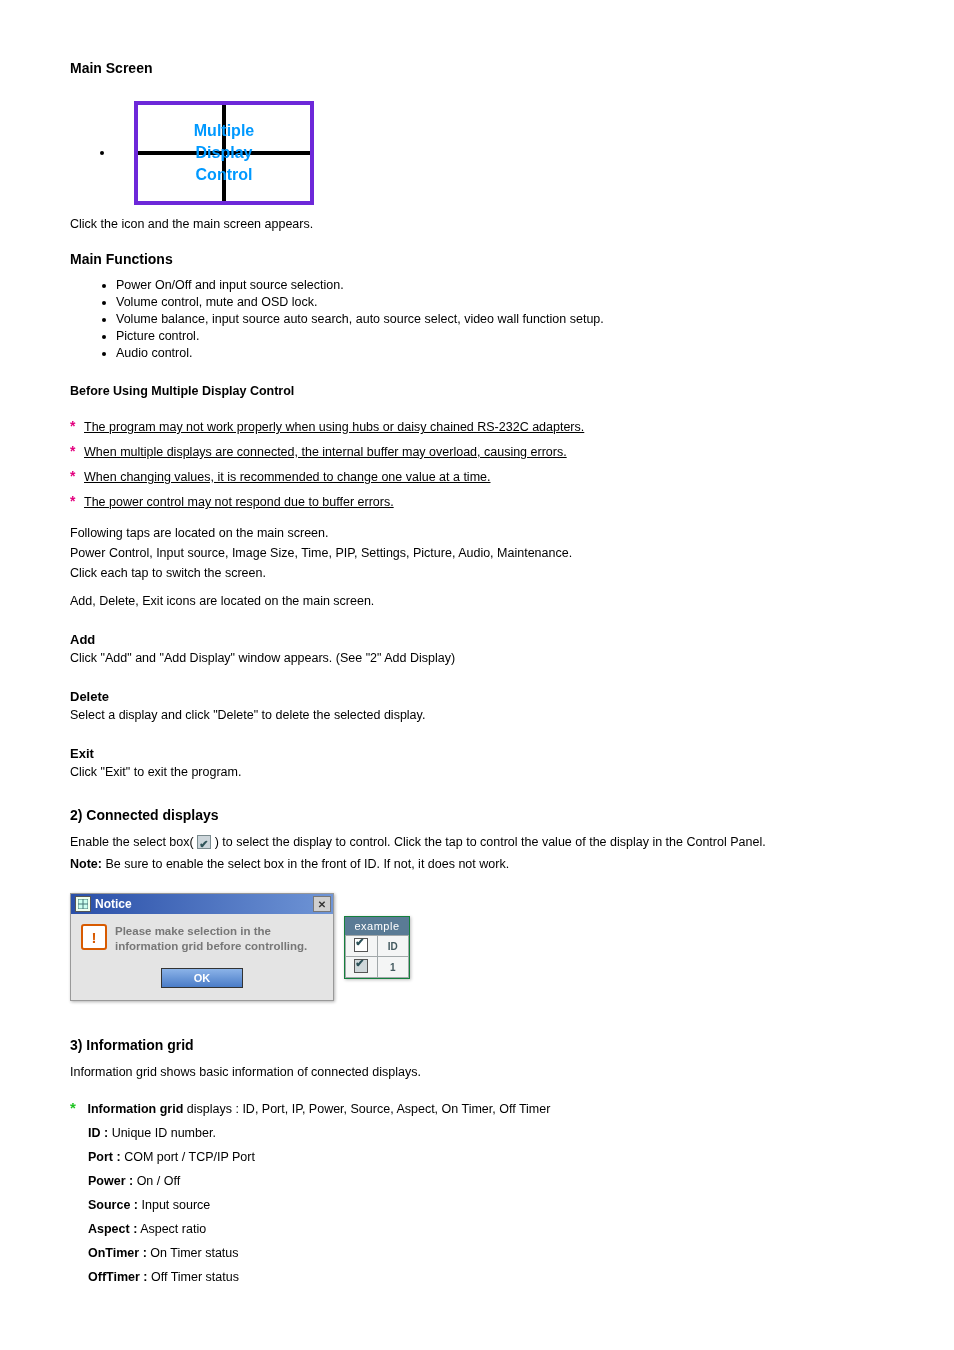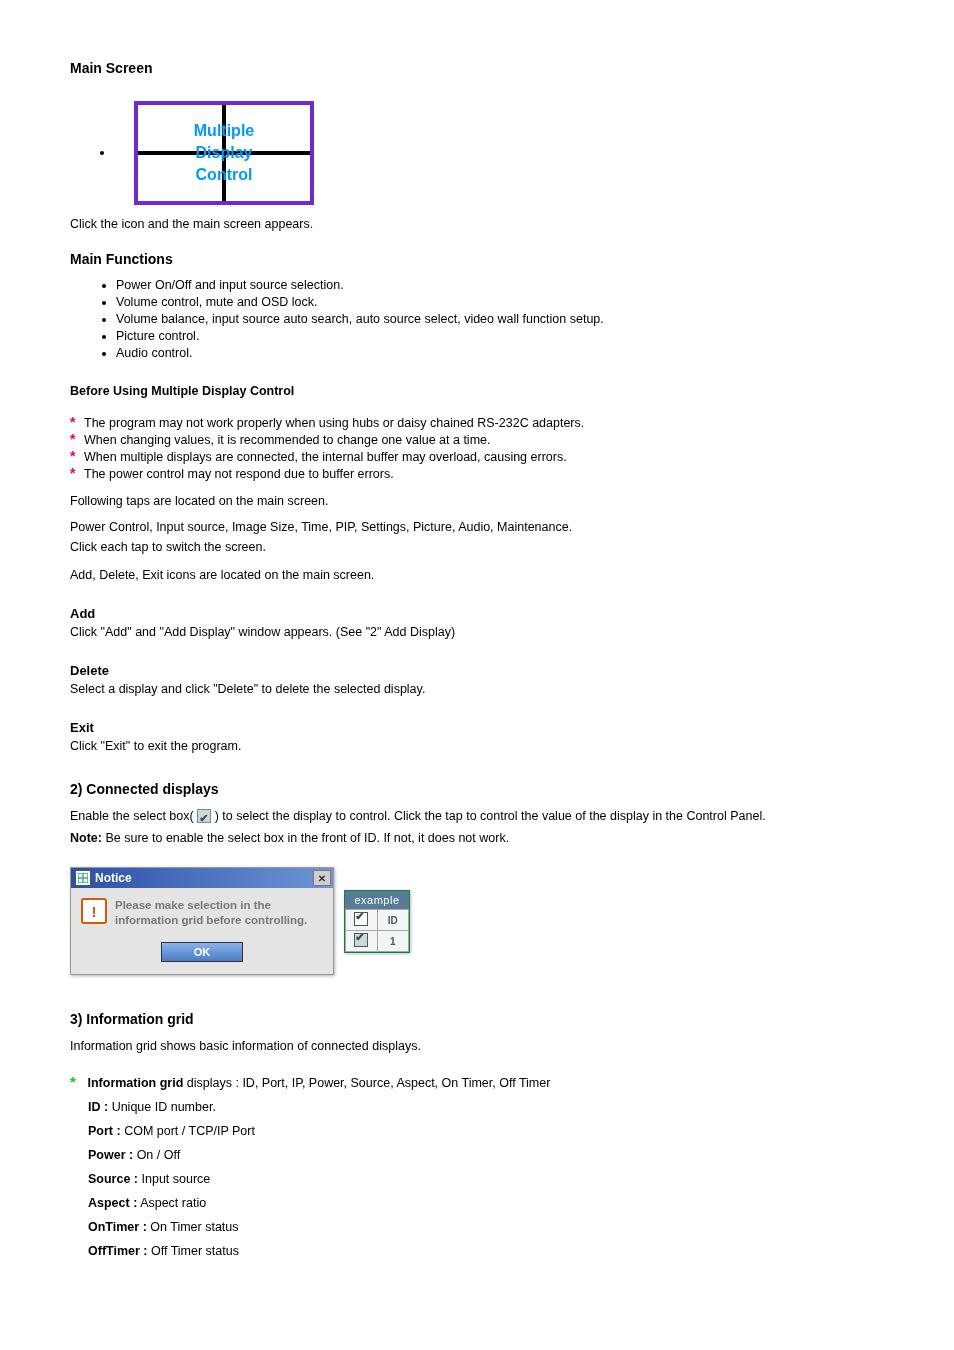--- a/index.html
+++ b/index.html
@@ -70,21 +70,22 @@
   ul.func-list {
     list-style: disc;
     padding-left: 46px;
     margin: 10px 0 0 0;
     font-size: 12.5px;
     line-height: 17px;
   }
   .caution-list {
     margin-top: 14px;
     font-size: 12.5px;
-    line-height: 16px;
+    line-height: 24px;
+    text-decoration: underline;
   }
   .c-star { color: #e3007f; font-size: 14px; font-weight: bold; display:inline-block; width: 14px; }
   .heading2 {
     font-weight: bold;
     font-size: 14px;
     margin-top: 26px;
   }
   .para {
     font-size: 12.5px;
     line-height: 18px;
@@ -226,27 +227,27 @@
     <li>Power On/Off and input source selection.</li>
     <li>Volume control, mute and OSD lock.</li>
     <li>Volume balance, input source auto search, auto source select, video wall function setup.</li>
     <li>Picture control.</li>
     <li>Audio control.</li>
   </ul>
 
   <div class="para bold" style="margin-top:20px;">Before Using Multiple Display Control</div>
   <div class="caution-list">
     <div><span class="c-star">*</span><span>The program may not work properly when using hubs or daisy chained RS-232C adapters.</span></div>
+    <div><span class="c-star">*</span><span>When multiple displays are connected, the internal buffer may overload, causing errors.</span></div>
     <div><span class="c-star">*</span><span>When changing values, it is recommended to change one value at a time.</span></div>
-    <div><span class="c-star">*</span><span>When multiple displays are connected, the internal buffer may overload, causing errors.</span></div>
     <div><span class="c-star">*</span><span>The power control may not respond due to buffer errors.</span></div>
   </div>
 
   <div class="para">Following taps are located on the main screen.</div>
-  <div class="para" style="margin-top:8px;">Power Control, Input source, Image Size, Time, PIP, Settings, Picture, Audio, Maintenance.</div>
+  <div class="para" style="margin-top:2px;">Power Control, Input source, Image Size, Time, PIP, Settings, Picture, Audio, Maintenance.</div>
   <div class="para" style="margin-top:2px;">Click each tap to switch the screen.</div>
 
   <div class="para">Add, Delete, Exit icons are located on the main screen.</div>
 
   <div class="label1"><span class="bold">Add</span></div>
   <div class="para" style="margin-top:2px;">Click "Add" and "Add Display" window appears. (See "2" Add Display)</div>
 
   <div class="label1"><span class="bold">Delete</span></div>
   <div class="para" style="margin-top:2px;">Select a display and click "Delete" to delete the selected display.</div>
 

